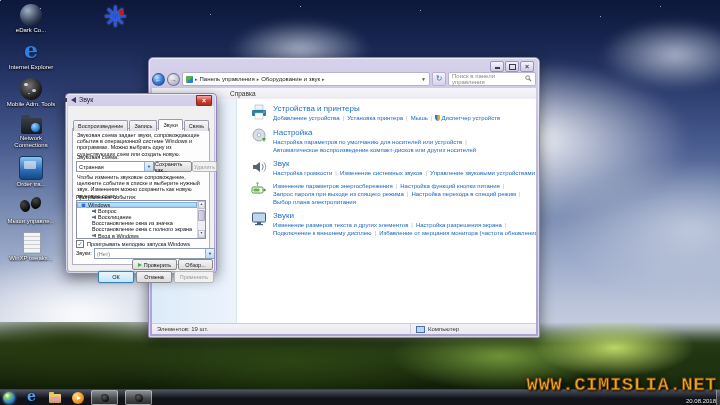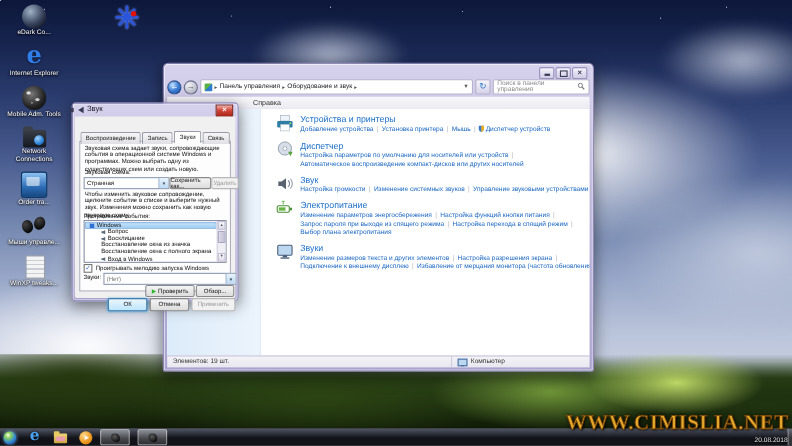--- a/index.html
+++ b/index.html
@@ -21,21 +21,21 @@
     radial-gradient(ellipse 240px 55px at 290px 38px,#2c4413,rgba(44,68,19,0) 75%),
     radial-gradient(ellipse 200px 50px at 700px 45px,#203310,rgba(32,51,16,0) 75%),
     linear-gradient(180deg,rgba(40,60,20,0) 0%,#2b421a 32%,#1b2c0e 68%,#101b07 100%);}
   
   .logo{position:absolute;left:7px;top:0px;z-index:30;font-family:"DejaVu Serif",serif;
     font-style:italic;font-weight:bold;font-size:31px;line-height:40px;color:#dd1106;
     -webkit-text-stroke:1.2px #ff8a00;text-shadow:2px 2px 3px rgba(0,0,0,.65);white-space:nowrap;}
   .logo-star{position:absolute;left:97px;top:-3px;z-index:-1;font-size:27px;color:#2b55d8;
     -webkit-text-stroke:0;text-shadow:0 0 2px #7fa0ff;font-style:normal;}
   .logo-star::after{content:"";position:absolute;left:15px;top:13px;width:5px;height:5px;border-radius:50%;background:#e01105;}
-  .watermark{position:absolute;right:3px;bottom:9px;z-index:60;font-family:Liberation Serif, serif;
+  .watermark{position:absolute;right:3px;bottom:9px;z-index:60;font-family:Liberation Mono, monospace;
     font-weight:bold;font-size:19px;letter-spacing:.5px;color:#e2a62b;-webkit-text-stroke:.8px #6b3c05;
     text-shadow:1px 1px 2px #000,0 0 5px rgba(0,0,0,.7);white-space:nowrap;}
   
   .desk-icons{position:absolute;left:2px;top:4px;width:58px;z-index:10;display:flex;flex-direction:column;gap:7px;align-items:center;}
   .desk-icon{display:flex;flex-direction:column;align-items:center;width:58px;}
   .icon-art{width:22px;height:22px;position:relative;}
   .icon-label{font-size:6px;line-height:7px;color:#fff;text-align:center;max-width:56px;
     text-shadow:0 1px 2px #000,0 0 2px #000;margin-top:1px;}
   .art-edark{border-radius:50%;background:radial-gradient(circle at 35% 30%,#9fb2c6,#36415a 55%,#05080f 95%);}
   .art-ie::before{content:"e";position:absolute;left:4px;top:-4px;font-family:"DejaVu Serif",serif;
@@ -266,21 +266,21 @@
                     </svg></span>Диспетчер устройств</span></div>
             </div>
           </div>
           <div class="cp-section">
             <div class="cp-section-icon"><svg width="16" height="16" viewBox="0 0 16 16">
                 <circle cx="8" cy="7" r="6" fill="#d7dee8" stroke="#8899aa" stroke-width=".8"></circle>
                 <circle cx="8" cy="7" r="1.8" fill="#fff" stroke="#8899aa" stroke-width=".6"></circle>
                 <path d="M11 10 L15 10 L13 14 Z" fill="#56a33a"></path>
               </svg></div>
             <div class="cp-section-body">
-              <div class="cp-section-title">Диспетчер</div>
+              <div class="cp-section-title">Настройка</div>
               <div class="cp-link-line"><span class="cp-link">Настройка параметров по умолчанию для носителей или устройств</span><span class="pipe">|</span></div>
               <div class="cp-link-line"><span class="cp-link">Автоматическое воспроизведение компакт-дисков или других носителей</span></div>
             </div>
           </div>
           <div class="cp-section">
             <div class="cp-section-icon"><svg width="16" height="16" viewBox="0 0 16 16">
                 <path d="M2 6 L5 6 L9 3 L9 13 L5 10 L2 10 Z" fill="#5a6470"></path>
                 <path d="M11 5 q2.5 3 0 6" stroke="#7b8694" stroke-width="1" fill="none"></path>
                 <path d="M13 3.5 q3.5 4.5 0 9" stroke="#98a2ae" stroke-width="1" fill="none"></path>
               </svg></div>
@@ -290,21 +290,20 @@
             </div>
           </div>
           <div class="cp-section">
             <div class="cp-section-icon"><svg width="16" height="16" viewBox="0 0 16 16">
                 <rect x="1" y="5" width="11" height="6" rx="1.5" fill="#fff" stroke="#4a8f35" stroke-width="1"></rect>
                 <rect x="2.5" y="6.5" width="6" height="3" fill="#67b344"></rect>
                 <rect x="12.5" y="6.8" width="2" height="2.4" fill="#4a8f35"></rect>
                 <path d="M5 1 L8 1 M6.5 1 L6.5 4" stroke="#77b95a" stroke-width="1"></path>
               </svg></div>
             <div class="cp-section-body">
-              <div class="cp-section-title">Электропитание</div>
               <div class="cp-link-line"><span class="cp-link">Изменение параметров энергосбережения</span><span class="pipe">|</span><span class="cp-link">Настройка функций кнопки питания</span><span class="pipe">|</span></div>
               <div class="cp-link-line"><span class="cp-link">Запрос пароля при выходе из спящего режима</span><span class="pipe">|</span><span class="cp-link">Настройка перехода в спящий режим</span><span class="pipe">|</span></div>
               <div class="cp-link-line"><span class="cp-link">Выбор плана электропитания</span></div>
             </div>
           </div>
           <div class="cp-section">
             <div class="cp-section-icon"><svg width="16" height="16" viewBox="0 0 16 16">
                 <rect x="1.5" y="2" width="13" height="9" rx="1" fill="#bcd8f0" stroke="#4a5f78" stroke-width="1"></rect>
                 <rect x="6" y="11" width="4" height="2" fill="#4a5f78"></rect>
                 <rect x="4" y="13" width="8" height="1.2" fill="#4a5f78"></rect>

